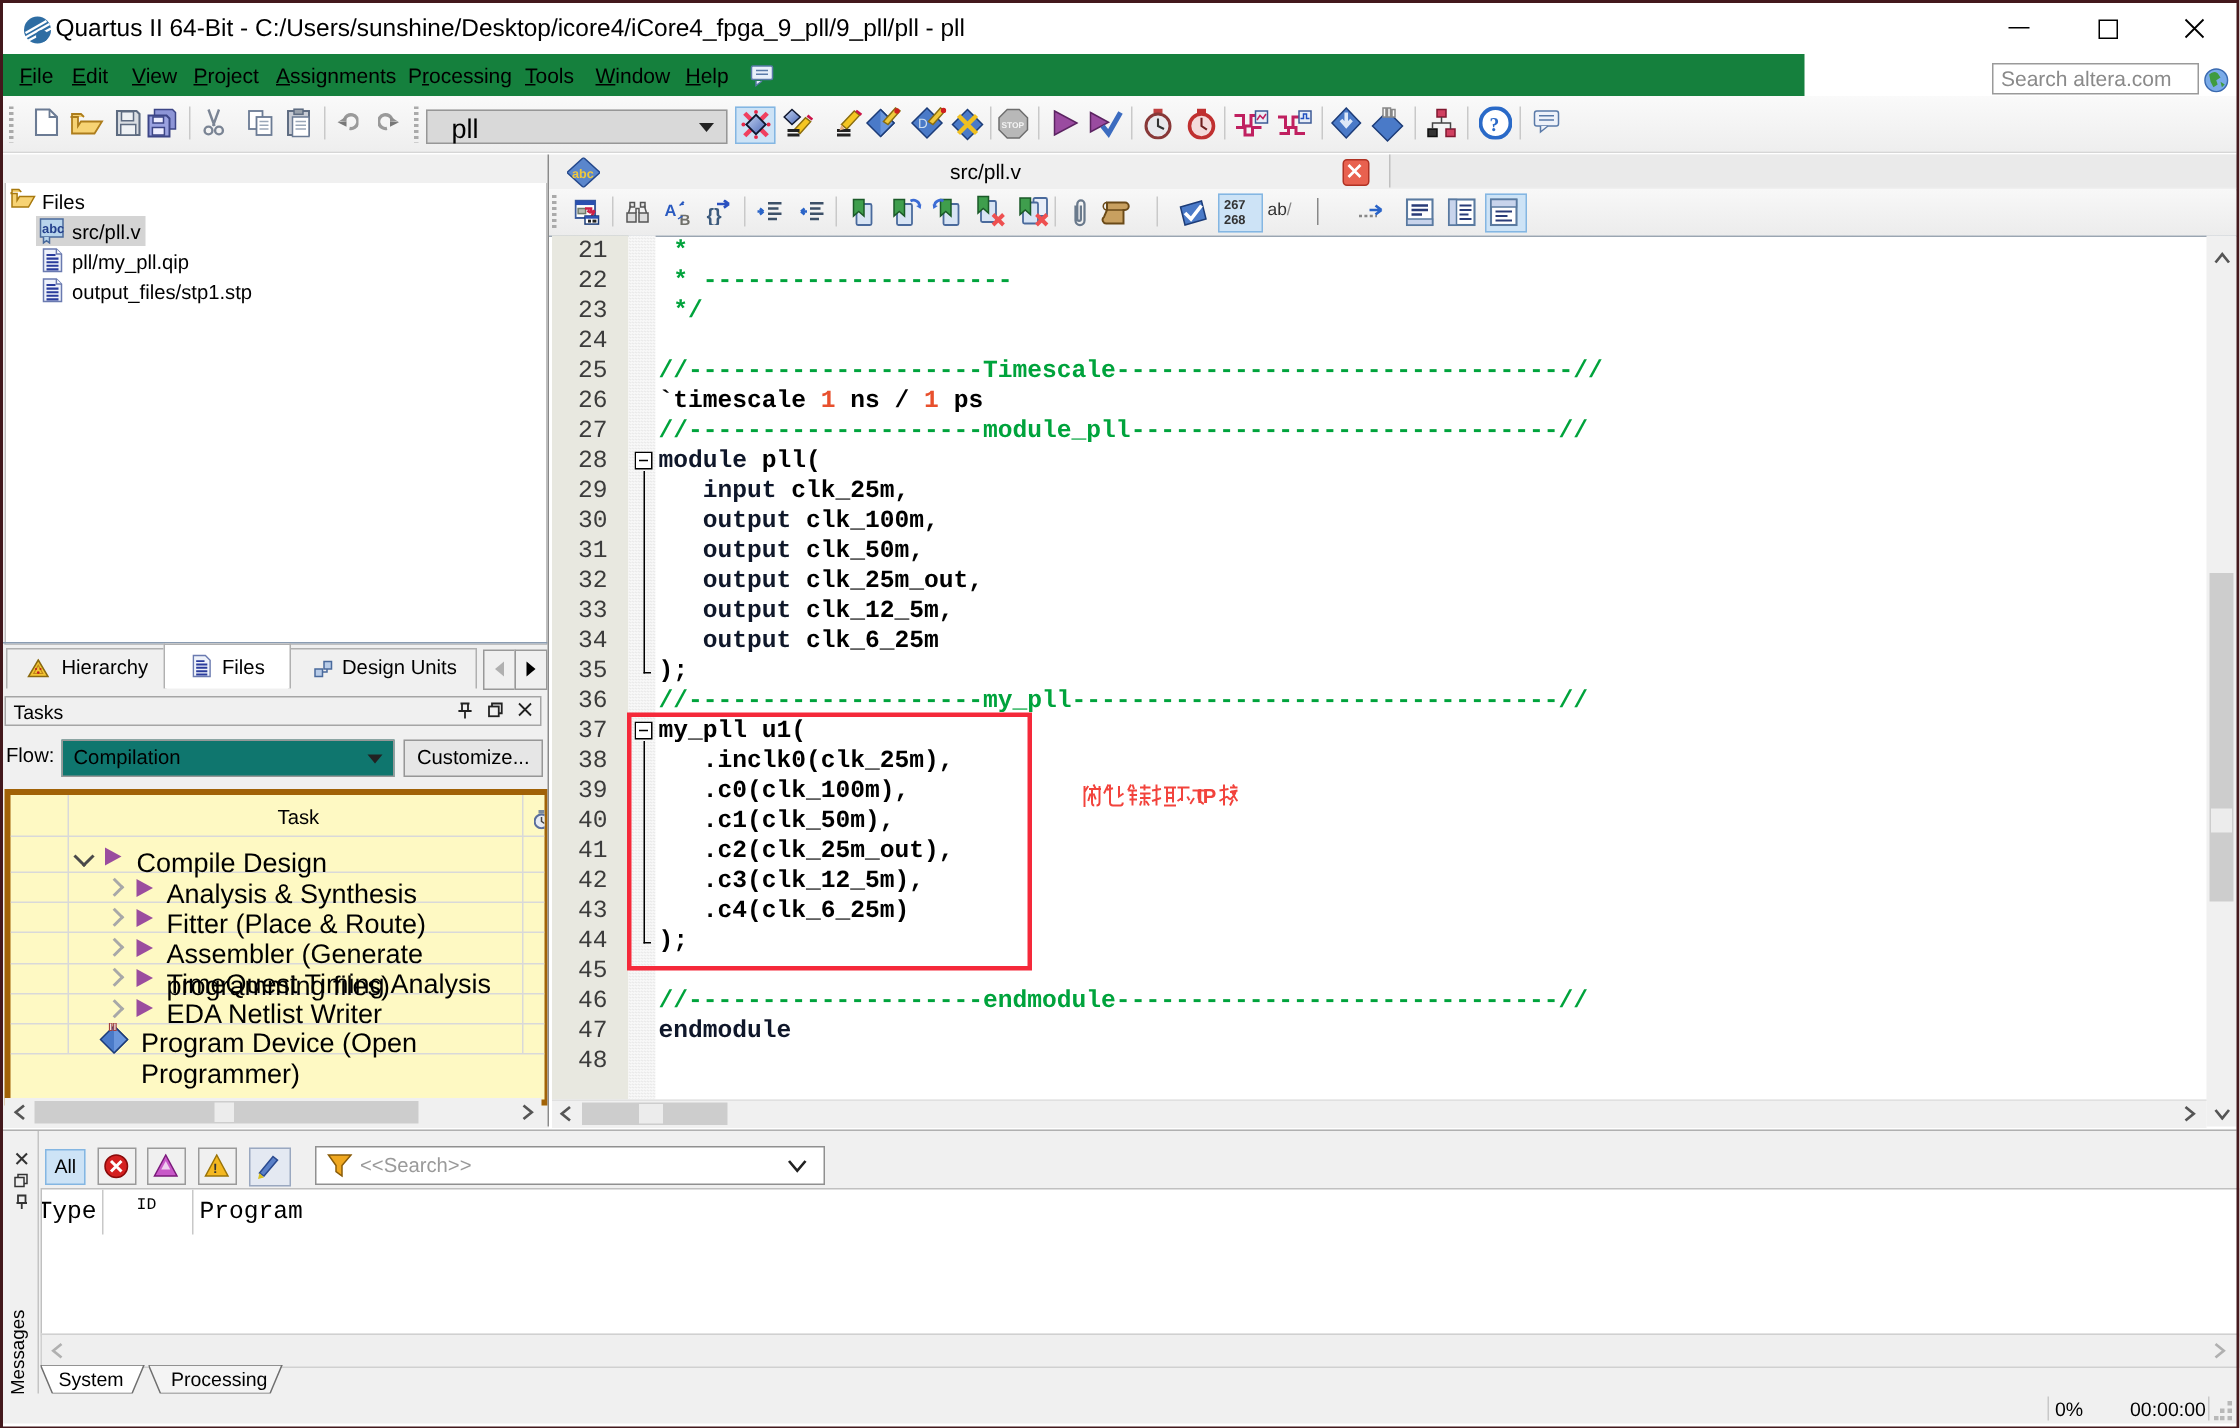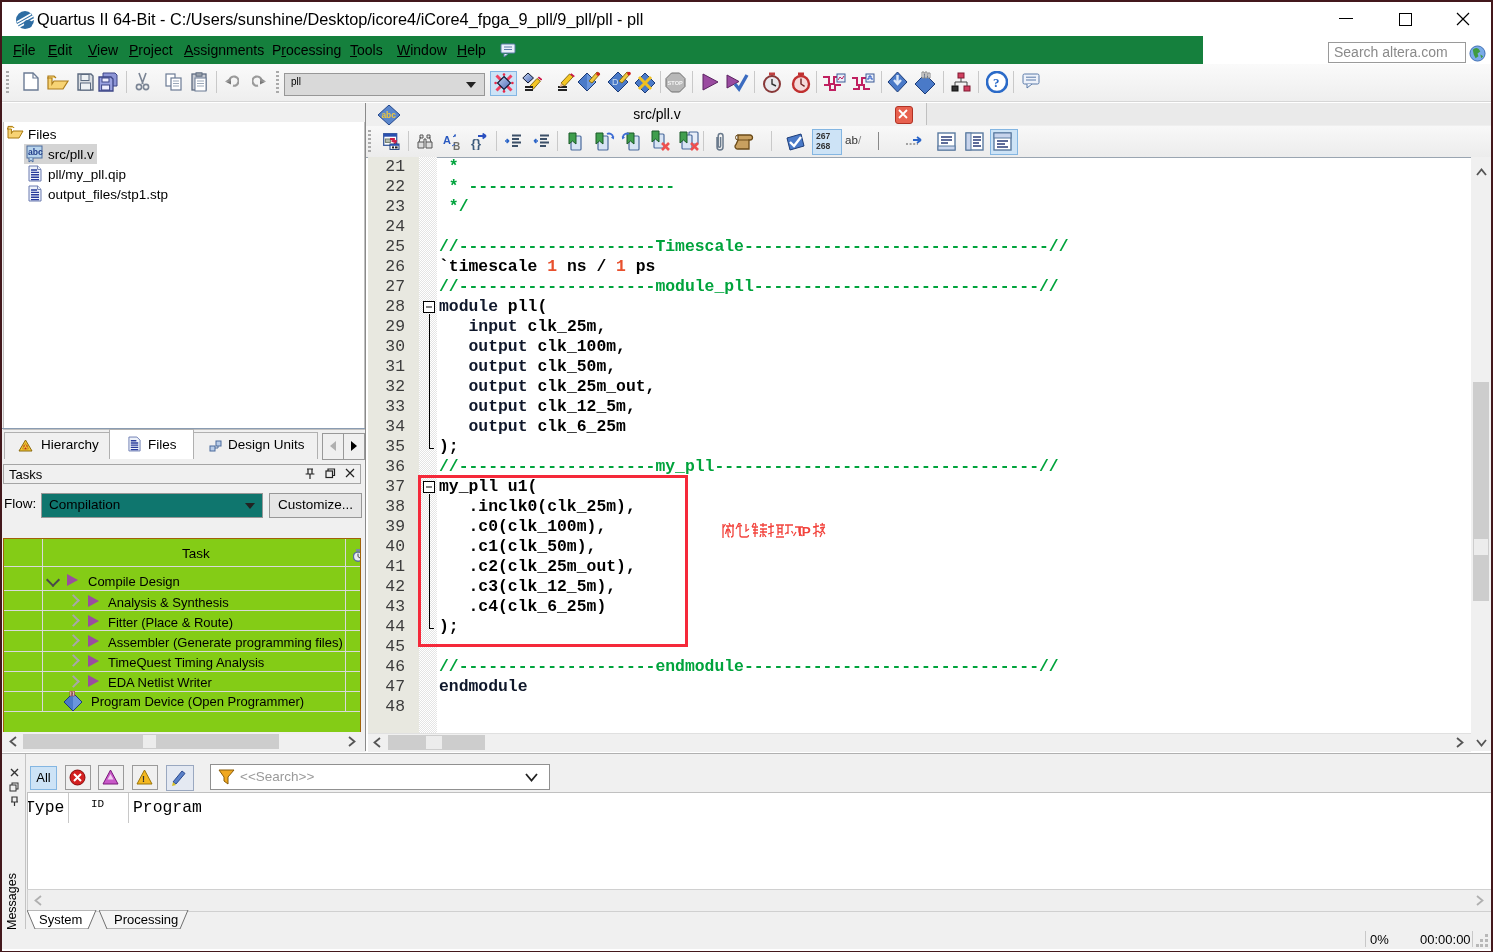--- a/index.html
+++ b/index.html
@@ -10,36 +10,36 @@
 #title-text{position:absolute;left:35px;top:8px;font-size:16.3px;color:#000}
 
 #menubar{position:absolute;left:2px;top:36px;width:1201px;height:28px;background:#15803d;font-size:14px;color:#000}
 .mi{position:absolute;top:6px}
 .mi u{text-decoration:underline}
 #searchbox{position:absolute;left:1326px;top:6px;width:131px;height:19px;border:1px solid #9a9a9a;background:#fff;color:#8a8a8a;font-size:14px;padding-left:5px;line-height:19px}
 
 #toolbar{position:absolute;left:2px;top:64px;width:1489px;height:37px;background:linear-gradient(#fafafa,#eeeeee);border-bottom:1px solid #d6d6d6}
 .tsep{position:absolute;top:7px;width:1px;height:22px;background:#c9c9c9}
 #pllcombo{position:absolute;left:282px;top:9px;width:199px;height:21px;background:#d9d9d9;border:1px solid #979797}
-#pllcombo span{position:absolute;left:6px;top:2px;font-size:10px;color:#000}
+#pllcombo span{position:absolute;left:16px;top:2px;font-size:18px;color:#000}
 .combo-arrow{position:absolute;right:8px;top:8px;width:0;height:0;border-left:5px solid transparent;border-right:5px solid transparent;border-top:6px solid #222}
 .tbtn-hl{position:absolute;background:#cde3f6;border:1px solid #84b6e2}
 
 .ptitle{position:absolute;background:#f0f0f0;border:1px solid #a5a5a5;font-size:13px;color:#000}
 .ptitle .t{position:absolute;left:5px;top:2px}
 
 #pnav{position:absolute;left:2px;top:103px;width:364px;height:648px;background:#f0f0f0}
 #pnav-tree{position:absolute;left:1px;top:19px;width:360px;height:307px;background:#fff;border:1px solid #c0c0c0;border-top:none}
 .trow{position:absolute;font-size:13.5px;color:#000;height:19px;line-height:19px}
 #pnav-tabs{position:absolute;left:0px;top:325px;width:364px;height:31px;border-top:1px solid #8a9cb2}
 .ptab{position:absolute;top:3px;height:26px;background:#f0f0f0;border:1px solid #b0b0b0;border-bottom:none;font-size:13.5px;color:#000}
 .ptab.active{background:#fff;top:0;height:29px;z-index:2}
 
 #tasks{position:absolute;left:2px;top:462px;width:364px;height:290px;background:#f0f0f0}
-.tkrow{position:absolute;font-size:13px;color:#000}
+.tkrow{position:absolute;font-size:18px;color:#000}
 .gridh{position:absolute;left:1px;width:342px;height:1px;background:#d9d9d9}
 
 .play{position:absolute;width:0;height:0;border-top:6px solid transparent;border-bottom:6px solid transparent;border-left:11px solid #9a4d9e}
 .chev-r{position:absolute;width:7px;height:7px;border-right:2px solid #a8a8a8;border-top:2px solid #a8a8a8;transform:rotate(45deg)}
 .chev-d{position:absolute;width:8px;height:8px;border-right:2px solid #4a4a4a;border-bottom:2px solid #4a4a4a;transform:rotate(45deg)}
 
 #editor{position:absolute;left:365px;top:103px;width:1126px;height:648px;background:#fff;border-left:1px solid #8a8a8a;box-sizing:content-box}
 #etabbar{position:absolute;left:0;top:0;width:1125px;height:23px;background:#efefef;border-bottom:1px solid #b5b5b5}
 #etab-title{position:absolute;left:0;width:582px;text-align:center;top:3px;font-size:14px;color:#000}
 #etoolbar{position:absolute;left:0;top:23px;width:1125px;height:31px;background:linear-gradient(#f8f8f8,#ececec);border-bottom:1px solid #9aa5b1}
@@ -360,21 +360,21 @@
           <path d="M42 1 l8 8 M50 1 l-8 8"></path>
         </g>
       </svg>
   </div>
   <div class="abs" style="left:2px;top:34px;font-size:13.5px">Flow:</div>
   <div class="abs" style="left:39px;top:31px;width:220px;height:23px;background:#0f766e;border:1px solid #979797">
     <span class="abs" style="left:7px;top:3px;font-size:13.5px">Compilation</span>
     <div class="combo-arrow" style="top:9px;right:7px"></div>
   </div>
   <div class="abs" style="left:267px;top:31px;width:91px;height:23px;background:#e6e6e6;border:1px solid #979797;text-align:center;font-size:13.5px;line-height:22px">Customize...</div>
-  <div class="abs" style="left:1px;top:76px;width:356px;height:203px;background:#84cc16;border:1px solid #a16207;overflow:hidden">
+  <div class="abs" style="left:1px;top:64px;width:356px;height:203px;background:#fef9c3;border:4px solid #a16207;overflow:hidden">
     <div class="abs" style="left:38px;top:0;width:1px;height:172px;background:#d9d9d9"></div>
     <div class="abs" style="left:341px;top:0;width:1px;height:172px;background:#d9d9d9"></div>
     <div class="abs" style="left:178px;top:7px;font-size:13.5px">Task</div>
     <svg class="abs" style="left:349px;top:10px" width="12" height="13" viewBox="0 0 12 13">
         <rect x="3" y="0" width="4" height="2.4" fill="#7a8aa0"></rect>
         <circle cx="5" cy="7.6" r="4.6" fill="#e8ecf4" stroke="#5a6e9c" stroke-width="1.4"></circle>
         <path d="M5 4.6 v3 l2 1.4" stroke="#444" fill="none"></path>
       </svg>
     <div class="gridh" style="left:0;top:27px;width:356px"></div>
     <div class="gridh" style="left:0;top:51px;width:356px"></div>

